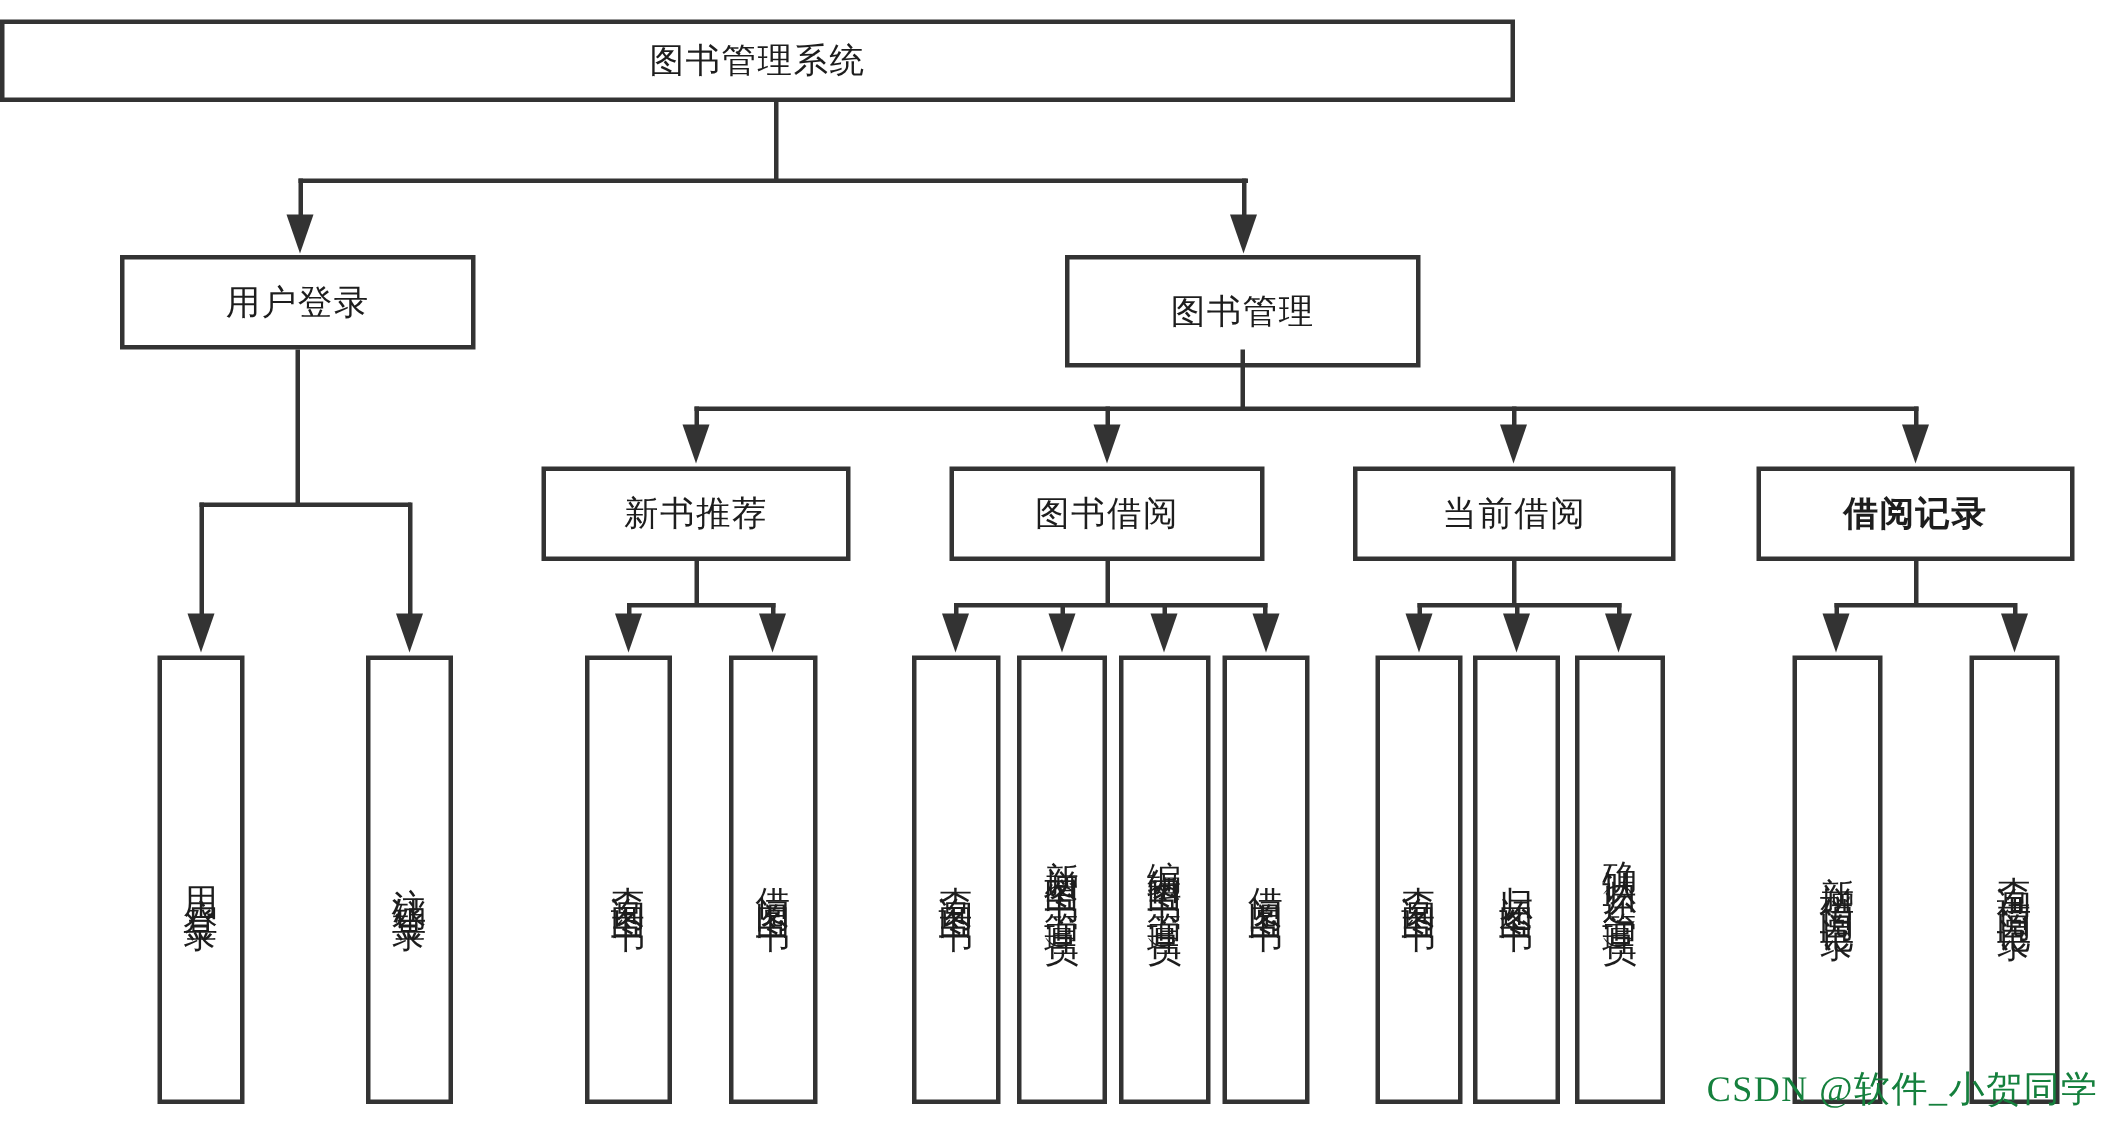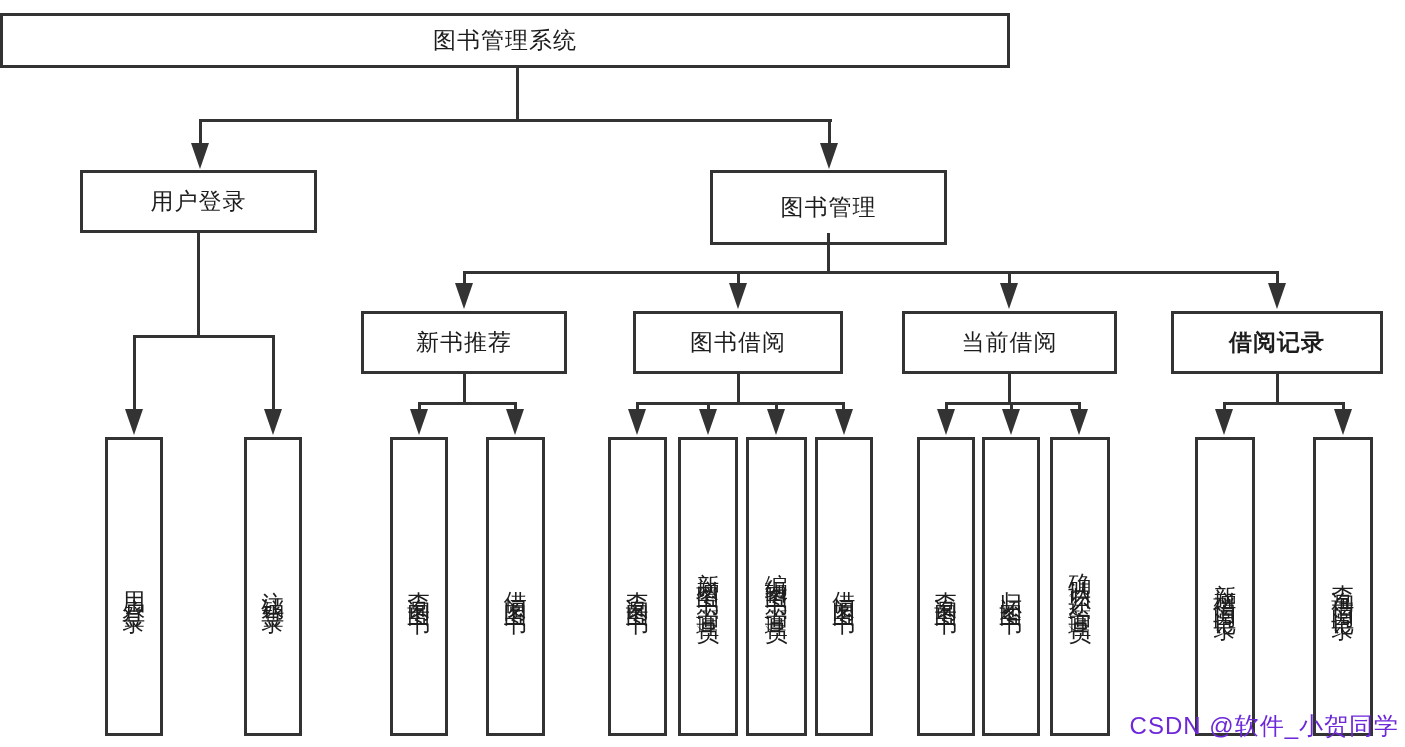--- a/index.html
+++ b/index.html
@@ -42,24 +42,25 @@
     width: 0; height: 0;
     border-left: 9px solid transparent;
     border-right: 9px solid transparent;
     border-top: 26px solid #333333;
   }
   .watermark {
     position: absolute;
     right: 6px;
     bottom: 5px;
     font-size: 24px;
-    color: #6d28d9;
+    color: #15803d;
     letter-spacing: 1px;
     z-index: 5;
     white-space: nowrap;
+    font-family: Liberation Serif, serif;
   }
 </style>
 </head>
 <body>
 
 <div class="canvas">
 
   <div class="box" style="left:0; top:13px; width:1010px; height:55px;">图书管理系统</div>
 
   <div class="vline" style="left:516px; top:68px; height:53px;"></div>

